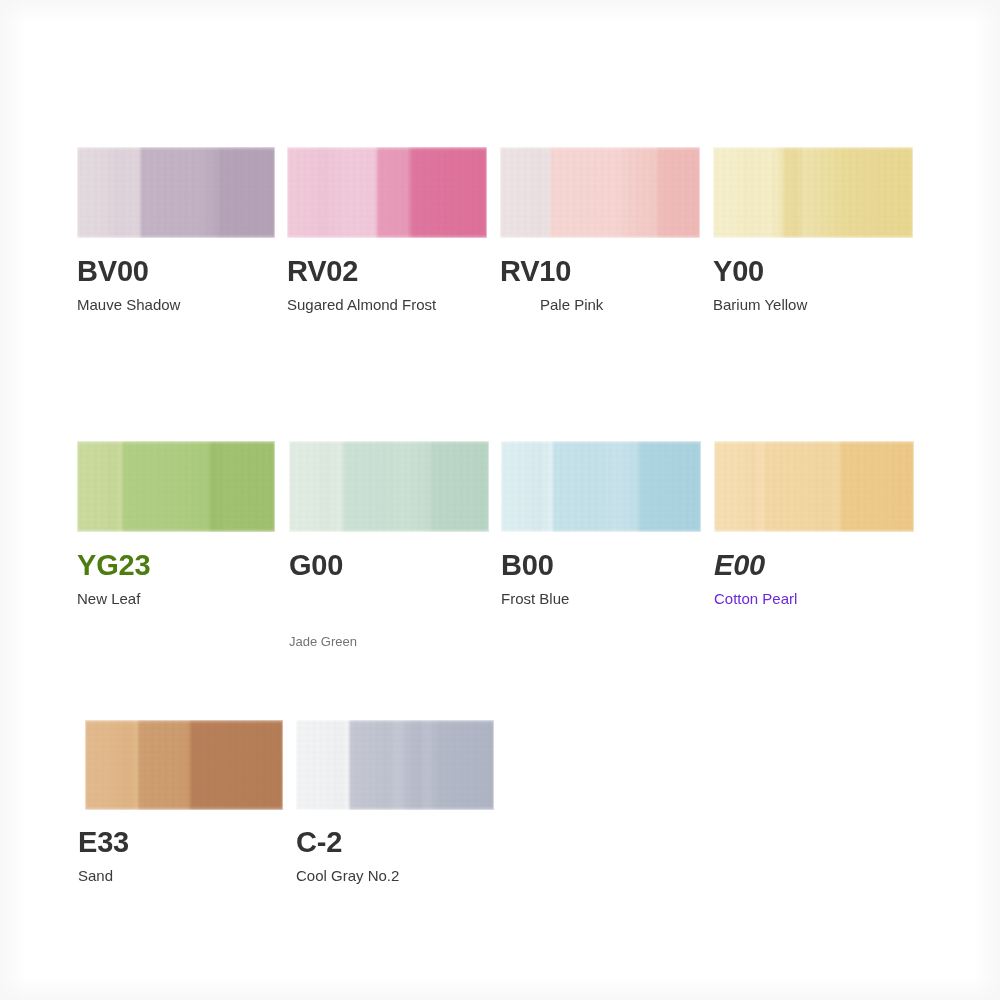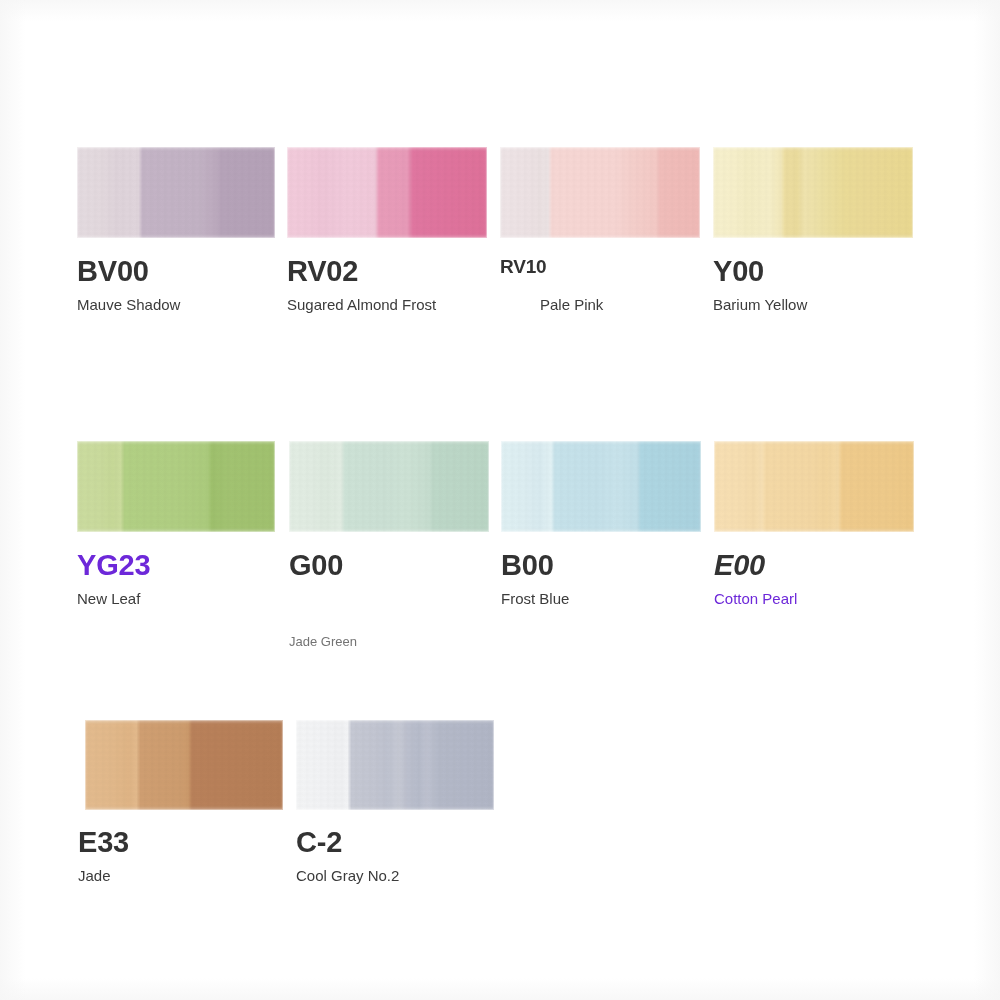--- a/index.html
+++ b/index.html
@@ -121,35 +121,35 @@
           <div class="chip-ink" style="background: linear-gradient(to right, rgb(242, 203, 219) 0%, rgb(240, 200, 217) 12%, rgb(238, 197, 215) 18%, rgb(241, 202, 219) 30%, rgb(240, 200, 217) 44%, rgb(232, 156, 185) 46%, rgb(231, 154, 184) 60%, rgb(224, 118, 160) 63%, rgb(222, 112, 153) 100%);"></div>
         </div>
       </div>
       <div class="swatch-code" style="position: absolute; left: 287px; top: 257px; font-size: 29px; color: rgb(51, 51, 51);">RV02</div>
       <div class="swatch-name" style="position: absolute; left: 287px; top: 297px; font-size: 15px; color: rgb(59, 59, 59);">Sugared Almond Frost</div>
       <div class="swatch-card" style="left: 500px; top: 147px; width: 200px;">
         <div class="swatch-chip" style="width: 200px; height: 91px;">
           <div class="chip-ink" style="background: linear-gradient(to right, rgb(238, 228, 230) 0%, rgb(236, 225, 227) 14%, rgb(234, 224, 225) 20%, rgb(236, 227, 228) 24%, rgb(246, 215, 212) 26%, rgb(246, 213, 210) 58%, rgb(244, 207, 203) 66%, rgb(243, 201, 197) 78%, rgb(240, 189, 186) 80%, rgb(239, 185, 182) 100%);"></div>
         </div>
       </div>
-      <div class="swatch-code" style="position: absolute; left: 500px; top: 257px; font-size: 19px; color: rgb(51, 51, 51);">RV10</div>
+      <div class="swatch-code" style="position: absolute; left: 500px; top: 257px; font-size: 29px; color: rgb(51, 51, 51);">RV10</div>
       <div class="swatch-name" style="position: absolute; left: 500px; top: 297px; font-size: 15px; color: rgb(59, 59, 59); margin-left: 40px;">Pale Pink</div>
       <div class="swatch-card" style="left: 713px; top: 147px; width: 200px;">
         <div class="swatch-chip" style="width: 200px; height: 91px;">
           <div class="chip-ink" style="background: linear-gradient(to right, rgb(246, 240, 205) 0%, rgb(246, 239, 202) 10%, rgb(243, 236, 196) 17%, rgb(245, 238, 200) 28%, rgb(242, 232, 186) 34%, rgb(236, 221, 160) 36%, rgb(234, 219, 156) 42%, rgb(239, 227, 174) 46%, rgb(236, 224, 164) 54%, rgb(234, 219, 151) 66%, rgb(234, 217, 150) 78%, rgb(233, 216, 144) 100%);"></div>
         </div>
       </div>
       <div class="swatch-code" style="position: absolute; left: 713px; top: 257px; font-size: 29px; color: rgb(51, 51, 51);">Y00</div>
       <div class="swatch-name" style="position: absolute; left: 713px; top: 297px; font-size: 15px; color: rgb(59, 59, 59);">Barium Yellow</div>
       <div class="swatch-card" style="left: 77px; top: 441px; width: 198px;">
         <div class="swatch-chip" style="width: 198px; height: 91px;">
           <div class="chip-ink" style="background: linear-gradient(to right, rgb(203, 220, 159) 0%, rgb(201, 218, 156) 12%, rgb(198, 216, 151) 18%, rgb(202, 219, 156) 22%, rgb(178, 208, 132) 24%, rgb(176, 206, 130) 50%, rgb(171, 203, 124) 66%, rgb(158, 192, 108) 68%, rgb(162, 195, 113) 76%, rgb(160, 193, 110) 100%);"></div>
         </div>
       </div>
-      <div class="swatch-code" style="position: absolute; left: 77px; top: 551px; font-size: 29px; color: #6d28d9;">YG23</div>
+      <div class="swatch-code" style="position: absolute; left: 77px; top: 551px; font-size: 29px; color: #4d7c0f;">YG23</div>
       <div class="swatch-name" style="position: absolute; left: 77px; top: 591px; font-size: 15px; color: rgb(59, 59, 59);">New Leaf</div>
       <div class="swatch-card" style="left: 289px; top: 441px; width: 200px;">
         <div class="swatch-chip" style="width: 200px; height: 91px;">
           <div class="chip-ink" style="background: linear-gradient(to right, rgb(226, 237, 227) 0%, rgb(224, 235, 225) 12%, rgb(221, 233, 222) 18%, rgb(225, 236, 226) 26%, rgb(205, 226, 214) 28%, rgb(203, 224, 212) 48%, rgb(205, 226, 213) 58%, rgb(198, 221, 207) 70%, rgb(189, 216, 200) 72%, rgb(187, 214, 198) 88%, rgb(185, 213, 196) 100%);"></div>
         </div>
       </div>
       <div class="swatch-code" style="position: absolute; left: 289px; top: 551px; font-size: 29px; color: rgb(51, 51, 51);">G00</div>
       <div class="swatch-name" style="position: absolute; left: 289px; top: 591px; font-size: 13px; color: #737373; margin-top: 44px;">Jade Green</div>
       <div class="swatch-card" style="left: 501px; top: 441px; width: 200px;">
         <div class="swatch-chip" style="width: 200px; height: 91px;">
@@ -164,21 +164,21 @@
         </div>
       </div>
       <div class="swatch-code" style="position: absolute; left: 714px; top: 551px; font-size: 29px; color: rgb(51, 51, 51); font-style: italic;">E00</div>
       <div class="swatch-name" style="position: absolute; left: 714px; top: 591px; font-size: 15px; color: #6d28d9; text-align: center;">Cotton Pearl</div>
       <div class="swatch-card" style="left: 85px; top: 720px; width: 198px;">
         <div class="swatch-chip" style="width: 198px; height: 90px;">
           <div class="chip-ink" style="background: linear-gradient(to right, rgb(227, 187, 142) 0%, rgb(225, 184, 138) 14%, rgb(223, 180, 133) 22%, rgb(226, 185, 139) 26%, rgb(207, 158, 113) 28%, rgb(205, 156, 110) 48%, rgb(204, 154, 107) 52%, rgb(185, 129, 90) 54%, rgb(183, 127, 88) 78%, rgb(181, 125, 86) 100%);"></div>
         </div>
       </div>
       <div class="swatch-code" style="position: absolute; left: 78px; top: 828px; font-size: 29px; color: rgb(51, 51, 51);">E33</div>
-      <div class="swatch-name" style="position: absolute; left: 78px; top: 868px; font-size: 15px; color: rgb(59, 59, 59);">Jade</div>
+      <div class="swatch-name" style="position: absolute; left: 78px; top: 868px; font-size: 15px; color: rgb(59, 59, 59);">Sand</div>
       <div class="swatch-card" style="left: 296px; top: 720px; width: 198px;">
         <div class="swatch-chip" style="width: 198px; height: 90px;">
           <div class="chip-ink" style="background: linear-gradient(to right, rgb(243, 244, 245) 0%, rgb(241, 242, 244) 14%, rgb(239, 240, 242) 22%, rgb(242, 243, 245) 26%, rgb(197, 200, 211) 28%, rgb(194, 197, 209) 40%, rgb(190, 194, 207) 46%, rgb(198, 201, 212) 52%, rgb(188, 192, 206) 56%, rgb(182, 187, 202) 62%, rgb(190, 194, 208) 66%, rgb(180, 185, 200) 72%, rgb(178, 183, 199) 86%, rgb(176, 181, 197) 100%);"></div>
         </div>
       </div>
       <div class="swatch-code" style="position: absolute; left: 296px; top: 828px; font-size: 29px; color: rgb(51, 51, 51);">C-2</div>
       <div class="swatch-name" style="position: absolute; left: 296px; top: 868px; font-size: 15px; color: rgb(59, 59, 59);">Cool Gray No.2</div>
     </div>
 </div>
 

